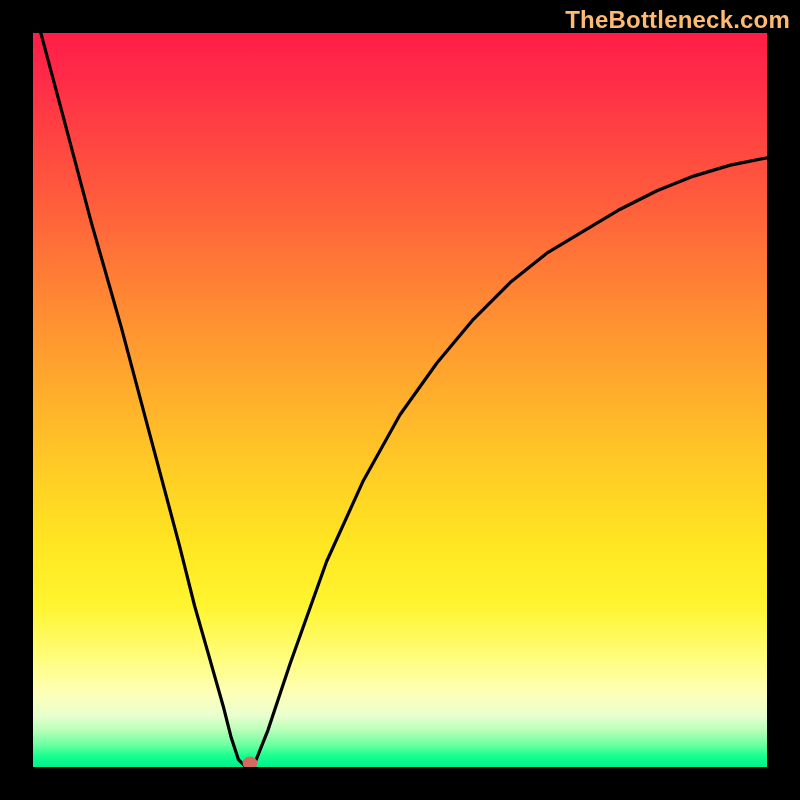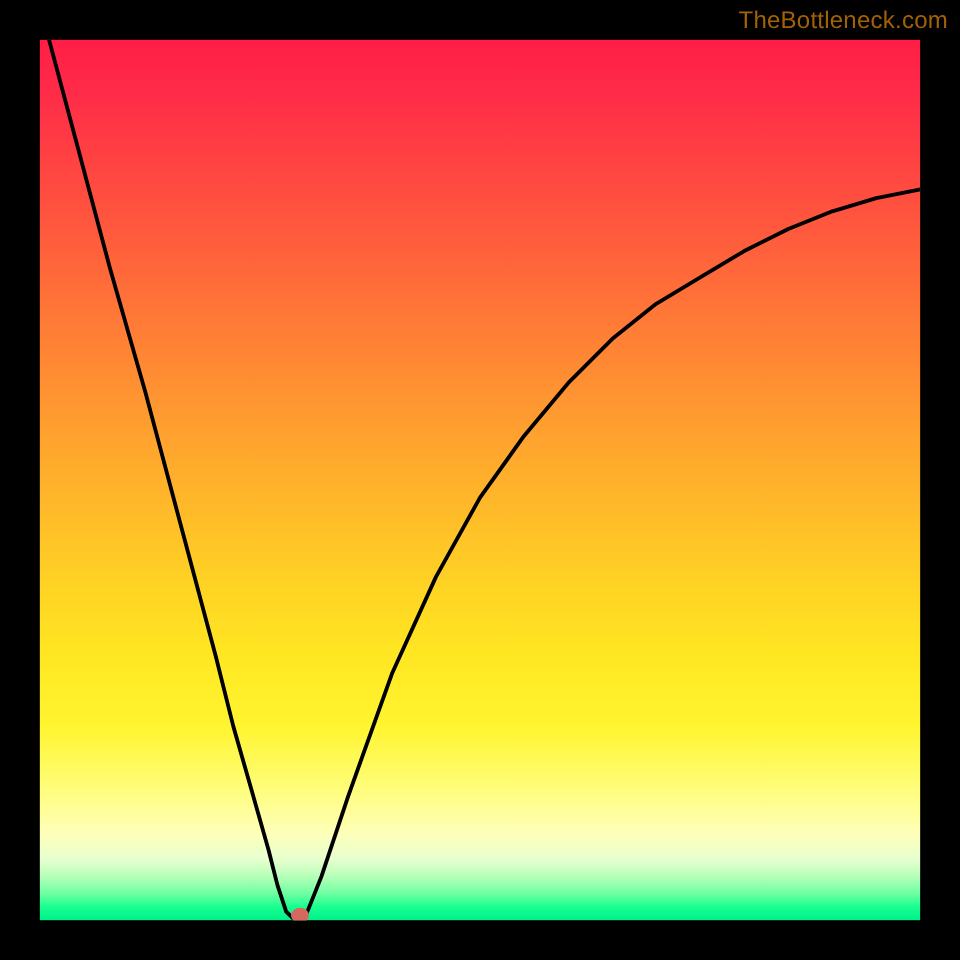--- a/index.html
+++ b/index.html
@@ -52,24 +52,24 @@
     );
   }
   svg.curve {
     position: absolute;
     inset: 0;
   }
   .watermark {
     position: absolute;
     top: 6px;
     right: 10px;
-    color: #a16207;
-    font-size: 20px;
+    color: #fdba74;
+    font-size: 24px;
     letter-spacing: 0.2px;
-    font-weight: 400;
+    font-weight: 700;
   }
   .marker {
     position: absolute;
     width: 15px;
     height: 13px;
     border-radius: 50%;
     background: #d46a5f;
     transform: translate(-50%, -50%);
   }
 </style>

